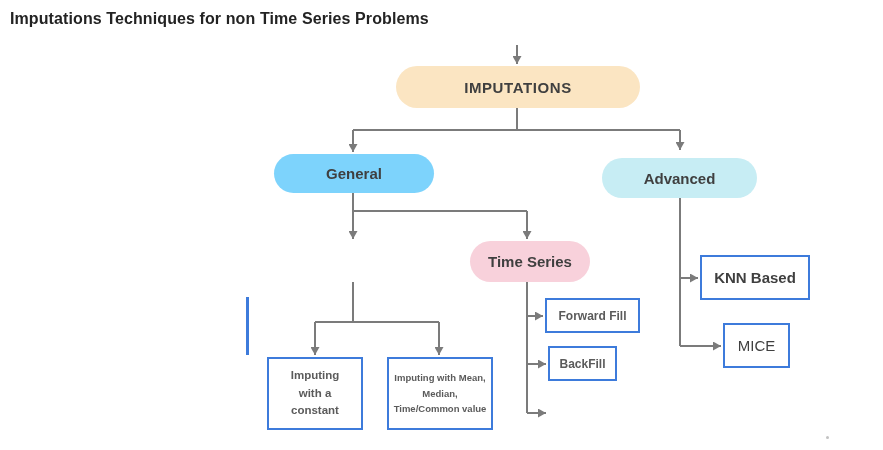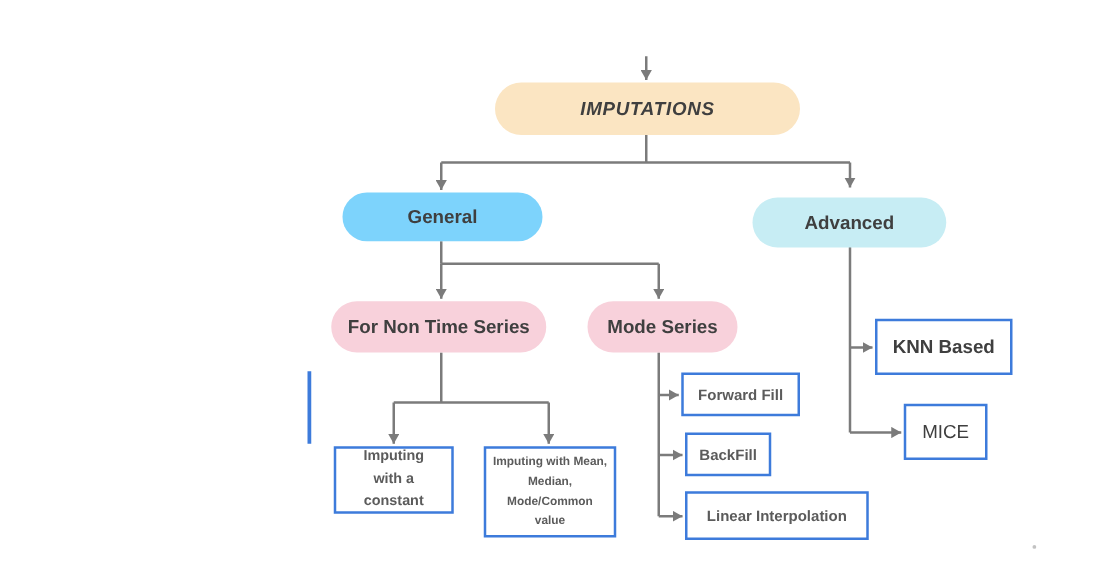--- a/index.html
+++ b/index.html
@@ -45,27 +45,27 @@
     color: #3f3f3f;
     font-size: 15px;
   }
   .leaf {
     background: #ffffff;
     border: 2px solid #3d7bdb;
     color: #5b5b5b;
     font-size: 12px;
   }
   
-  .n-root    { left: 396px; top:  66px; width: 244px; height: 42px; background: #fbe5c2; letter-spacing: 0.6px; font-style: italic; }
+  .n-root    { left: 396px; top:  66px; width: 244px; height: 42px; background: #fbe5c2; letter-spacing: 0.6px; }
   .n-general { left: 274px; top: 154px; width: 160px; height: 39px; background: #7dd3fc; }
   .n-advanced{ left: 602px; top: 158px; width: 155px; height: 40px; background: #c7edf4; }
   .n-nonts   { left: 265px; top: 241px; width: 172px; height: 41px; background: #f8d1db; }
   .n-ts      { left: 470px; top: 241px; width: 120px; height: 41px; background: #f8d1db; }
   
-  .n-const   { left: 267px; top: 357px; width:  96px; height: 54px; font-size: 11.5px; line-height: 1.55; padding: 0 17px; }
+  .n-const   { left: 267px; top: 357px; width:  96px; height: 73px; font-size: 11.5px; line-height: 1.55; padding: 0 17px; }
   .n-mean    { left: 387px; top: 357px; width: 106px; height: 73px; font-size: 9.5px;  line-height: 1.65; padding: 0 4px; }
   .n-ffill   { left: 545px; top: 298px; width:  95px; height: 35px; }
   .n-bfill   { left: 548px; top: 346px; width:  69px; height: 35px; }
   .n-linear  { left: 548px; top: 393px; width: 147px; height: 39px; }
   .n-knn     { left: 700px; top: 255px; width: 110px; height: 45px; font-size: 15px; font-weight: 600; color: #3f3f3f; }
   .n-mice    { left: 723px; top: 323px; width:  67px; height: 45px; font-size: 15px; font-weight: 400; color: #3f3f3f; }
   
   .artifact-line {
     position: absolute;
     left: 246px; top: 297px;
@@ -79,20 +79,21 @@
     background: #9a9a9a;
     border-radius: 50%;
     opacity: 0.6;
   }
 </style>
 </head>
 <body>
 
 <div class="canvas">
 
+  <div class="title">Imputations Techniques for non Time Series Problems</div>
 
   <svg class="connectors" width="883" height="450">
     <defs>
       <marker id="arrow" markerUnits="userSpaceOnUse" markerWidth="9" markerHeight="9" refX="8" refY="4.5" orient="auto">
         <path d="M0,0 L8,4.5 L0,9 Z" fill="#7b7b7b"></path>
       </marker>
     </defs>
     <g stroke="#7b7b7b" stroke-width="2" fill="none">
 
       <path d="M517,45 L517,64" marker-end="url(#arrow)"></path>
@@ -119,27 +120,25 @@
 
       <path d="M680,193 L680,346"></path>
       <path d="M680,278 L698,278" marker-end="url(#arrow)"></path>
       <path d="M680,346 L721,346" marker-end="url(#arrow)"></path>
     </g>
   </svg>
 
   <div class="node pill n-root">IMPUTATIONS</div>
   <div class="node pill n-general">General</div>
   <div class="node pill n-advanced">Advanced</div>
-  <div class="node pill n-nonts">For Non Time Series</div>
-  <div class="node pill n-ts">Mode Series</div>
+  <div class="node pill n-ts">Time Series</div>
 
   <div class="node leaf n-const">Imputing with a constant</div>
-  <div class="node leaf n-mean">Imputing with Mean, Median, Mode/Common value</div>
+  <div class="node leaf n-mean">Imputing with Mean, Median, Time/Common value</div>
   <div class="node leaf n-ffill">Forward Fill</div>
   <div class="node leaf n-bfill">BackFill</div>
-  <div class="node leaf n-linear">Linear Interpolation</div>
   <div class="node leaf n-knn">KNN Based</div>
   <div class="node leaf n-mice">MICE</div>
 
   <div class="artifact-line"></div>
   <div class="artifact-dot"></div>
 
 </div>
 
 </body></html>

